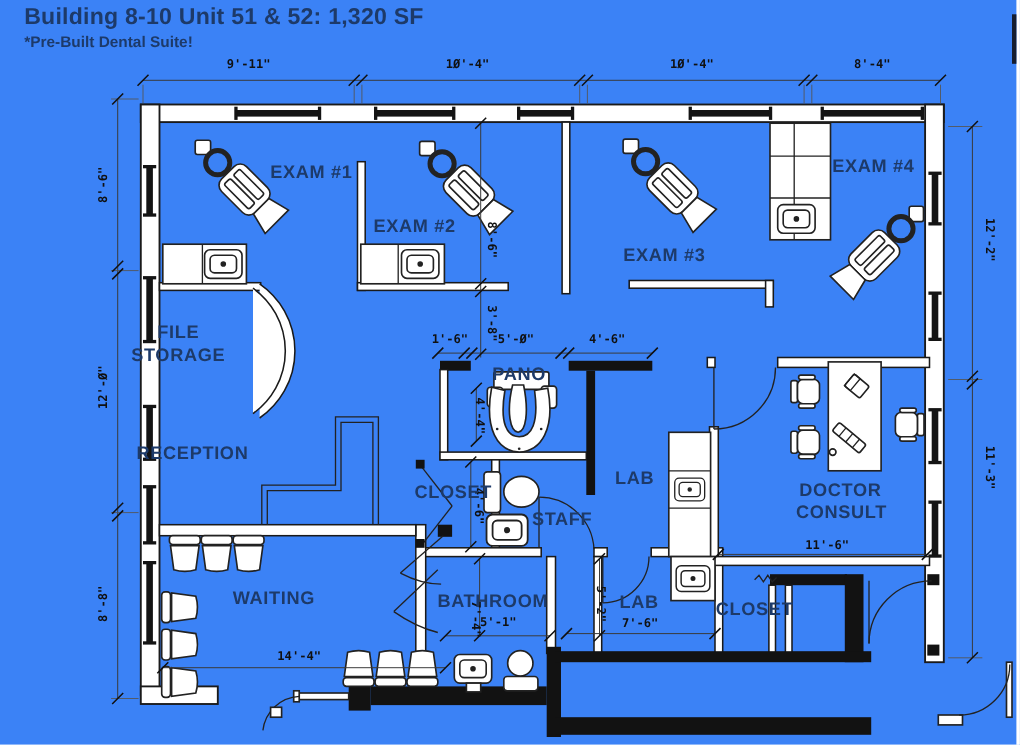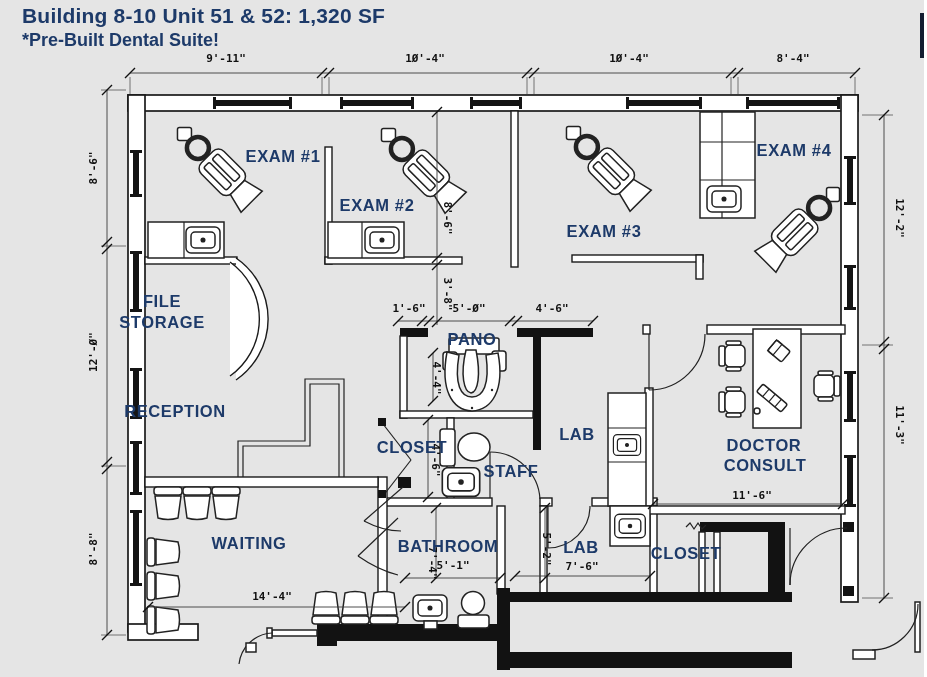--- a/index.html
+++ b/index.html
@@ -1,20 +1,20 @@
 <!DOCTYPE html>
 <html><head>
 <meta charset="utf-8">
 <style>
   html,body{margin:0;padding:0;background:#ffffff;}
-  #stage{position:relative;width:924px;height:677px;background:#e5e5e5;overflow:hidden;
+  #stage{position:relative;width:924px;height:677px;background:#3b82f6;overflow:hidden;
          font-family:"Liberation Sans",sans-serif;}
   .title{position:absolute;left:22px;top:4px;font-size:21px;font-weight:bold;
          color:#1d3a69;letter-spacing:.2px;}
-  .subtitle{position:absolute;left:22px;top:30px;font-size:18px;font-weight:bold;color:#1d3a69;}
+  .subtitle{position:absolute;left:22px;top:30px;font-size:14px;font-weight:bold;color:#1d3a69;}
   .corner-mark{position:absolute;left:920px;top:13px;width:7px;height:45px;background:#131c30;}
   svg{position:absolute;left:0;top:0;}
   .wall{fill:#ffffff;stroke:#1a1a1a;stroke-width:1.7;}
   .iwall{fill:#ffffff;stroke:#1a1a1a;stroke-width:1.4;}
   .bw{fill:#121212;stroke:none;}
   .win{fill:#141414;}
   .fx{fill:#ffffff;stroke:#222222;stroke-width:1.5;}
   .fxthin{fill:none;stroke:#222222;stroke-width:1.2;}
   .arc{fill:none;stroke:#222222;stroke-width:1.2;}
   .dim{fill:none;stroke:#3a3a3a;stroke-width:0.9;}

